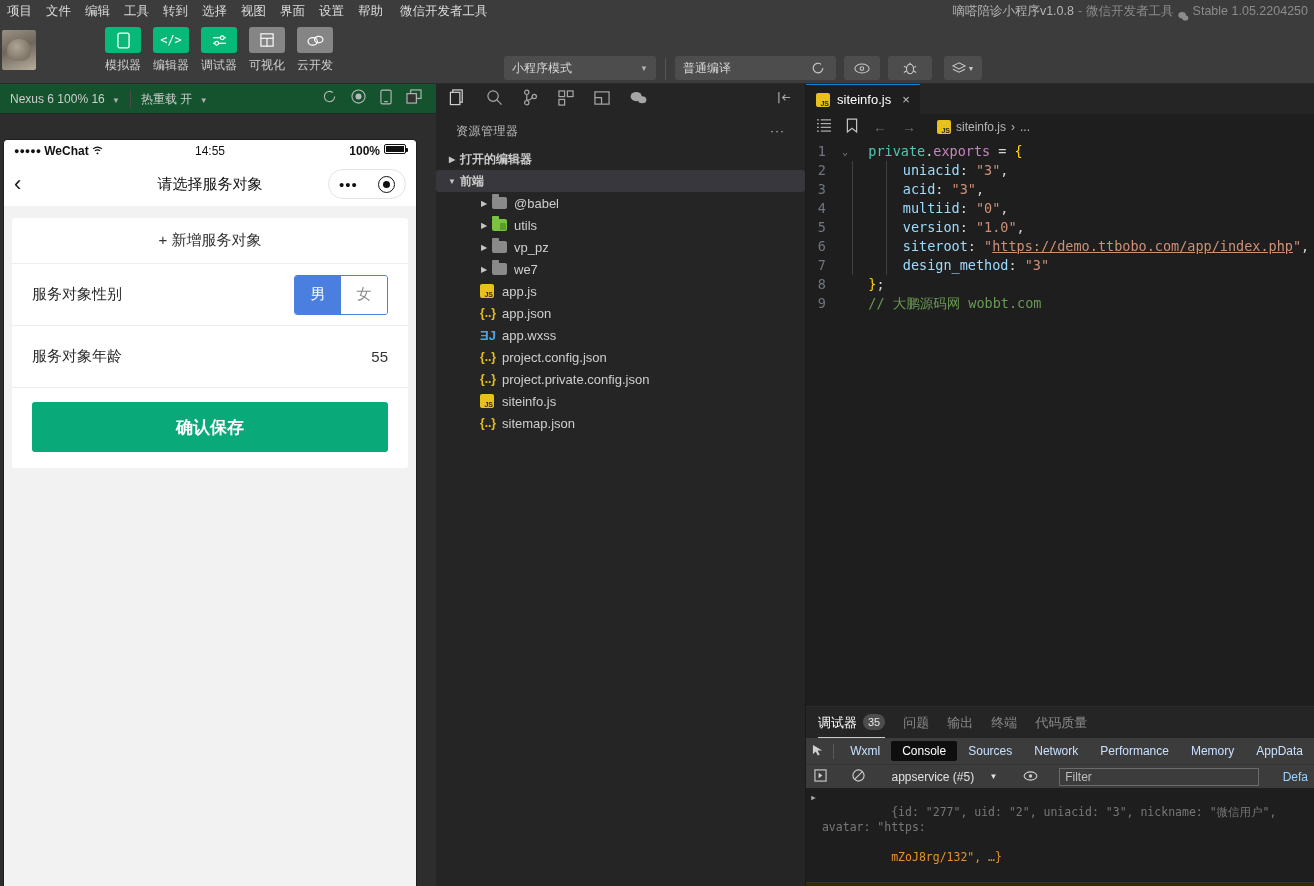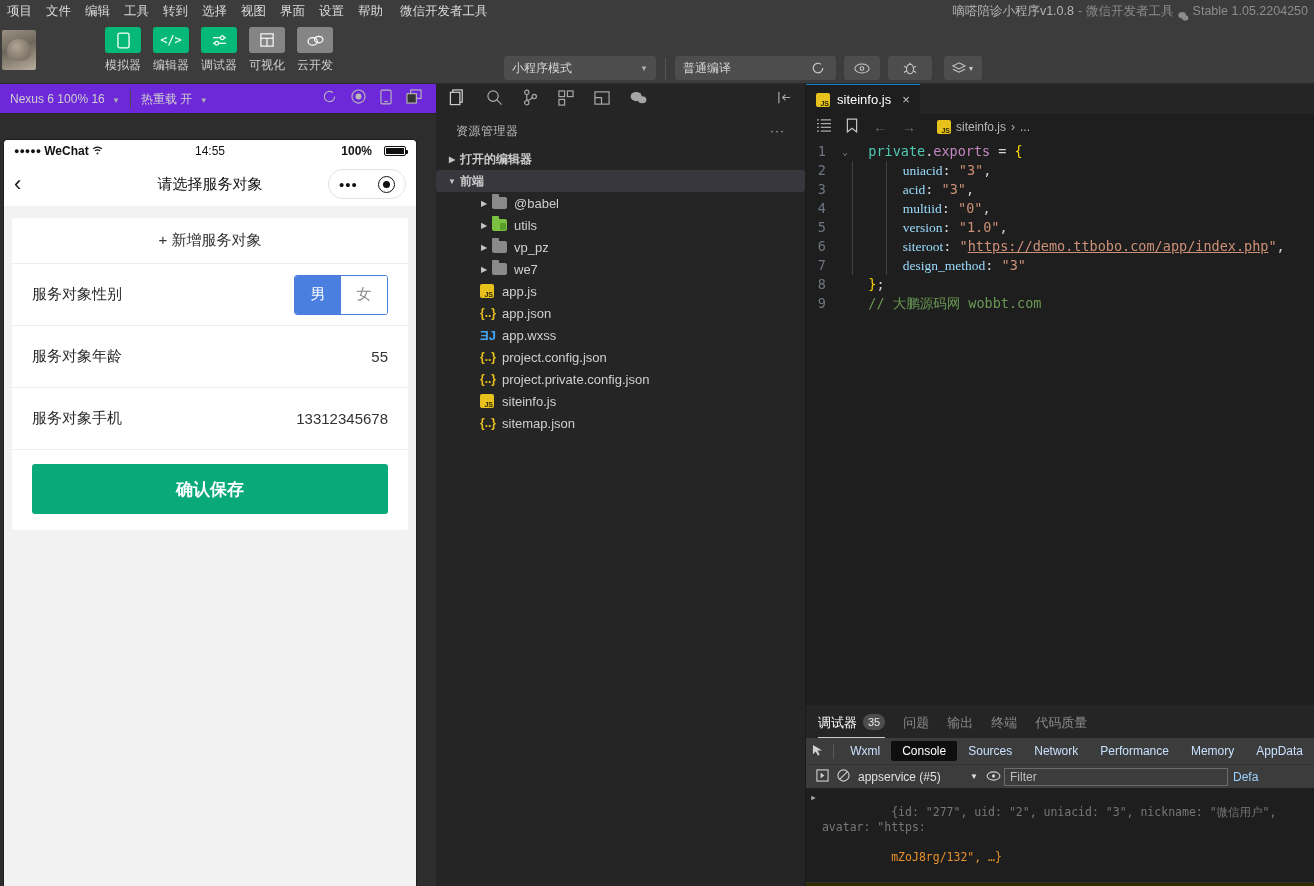--- a/index.html
+++ b/index.html
@@ -76,42 +76,42 @@
   }
   .rbtn .lb { margin-top: 3px; font-size: 12px; color: #cfcfcf; white-space: nowrap; }
   .rbtn.wide .sq { width: 44px; }
 
   
   .sim {
     position: absolute; left: 0; top: 84px; width: 436px; height: 802px;
     background: #2d2d2d;
   }
   .sim-bar {
-    height: 30px; background: #6d28d9; display: flex; align-items: center;
+    height: 30px; background: #14532d; display: flex; align-items: center;
     border-bottom: 1px solid #262626; font-size: 12px; color: #cfcfcf;
   }
   .sim-bar .seg { padding: 0 10px; height: 30px; line-height: 30px; white-space: nowrap; cursor: pointer;}
   .sim-bar .sep { width: 1px; height: 18px; background: #4a4a4a; }
   .sim-bar .caret { font-size: 8px; margin-left: 4px; color: #b0b0b0; }
   .sim-bar .icons { margin-left: auto; display: flex; gap: 14px; padding-right: 14px; }
   .sim-bar .icons span { color: #b9b9b9; cursor: pointer; }
 
   .phone {
     position: absolute; left: 4px; top: 56px; width: 412px; height: 760px;
     background: #f2f2f2; border-radius: 4px; overflow: hidden;
     box-shadow: 0 0 0 1px #1f1f1f;
   }
   .statusbar {
     height: 22px; background: #ffffff; display: flex; align-items: center;
     padding: 0 10px; font-size: 12px; color: #111; font-weight: 600;
   }
   .statusbar .carrier { display: flex; align-items: center; gap: 3px; }
   .statusbar .dots { letter-spacing: 0px; font-size: 9px; }
   .statusbar .time { position: absolute; left: 0; width: 412px; text-align: center; font-weight: 400;}
-  .statusbar .right { margin-left: auto; display: flex; align-items: center; gap: 12px; z-index:2;}
+  .statusbar .right { margin-left: auto; display: flex; gap: 4px; z-index:2;}
   .batt {
     width: 22px; height: 10px; border: 1px solid #111; border-radius: 2px; position: relative;
     background: #111; background-clip: content-box; padding: 1px;
   }
   .batt:after { content:""; position:absolute; right:-3px; top:3px; width:2px; height:4px; background:#111; border-radius:0 1px 1px 0;}
   .navbar {
     height: 44px; background: #ffffff; display: flex; align-items: center;
     position: relative; padding: 0 10px;
   }
   .navbar .back { font-size: 22px; color: #1a1a1a; line-height: 1; cursor: pointer; }
@@ -214,21 +214,21 @@
   }
   .breadcrumb .bcpath { display: flex; align-items: center; gap: 5px; margin-left: 6px; color: #b7b7b7;}
   .arrowico { color: #6b6b6b; font-size: 14px; }
   .code { position: relative; font-family: "DejaVu Sans Mono", monospace; font-size: 13.5px; line-height: 19px; padding-top: 3px; }
   .cline { display: flex; height: 19px; white-space: pre; }
   .ln { width: 32px; text-align: right; padding-right: 12px; color: #6e7681; flex: 0 0 auto; }
   .fold { width: 14px; text-align: center; color: #8a8a8a; font-size: 10px; flex: 0 0 auto;}
   .guide { border-left: 1px solid #404040; }
   .k-mod { color: #4ec9b0; }
   .k-pink { color: #c586c0; }
-  .k-prop { color: #9cdcfe; font-family: Liberation Serif, serif; }
+  .k-prop { color: #9cdcfe; }
   .k-str  { color: #ce9178; }
   .k-punc { color: #d4d4d4; }
   .k-brace{ color: #ffd700; }
   .k-cmt  { color: #6a9955; }
   .k-url  { color: #ce9178; text-decoration: underline; }
 
   
   .debug {
     position: absolute; left: 806px; top: 706px; width: 508px; height: 180px;
     background: #1e1e1e; border-top: 1px solid #2b2b2b;
@@ -238,21 +238,21 @@
   .dtab.active { color: #ffffff; border-bottom: 1px solid #cccccc; }
   .badge {
     min-width: 19px; height: 16px; padding: 8px 5px; border-radius: 8px; background: #4d4d4d;
     font-size: 11px; color: #e8e8e8; display: flex; align-items: center; justify-content: center;
   }
   .dev-tabs { height: 26px; background: #3c3c3c; display: flex; align-items: center; padding-left: 6px; gap: 0; }
   .dev-tabs .picker { width: 26px; display: flex; align-items: center; justify-content: center; color: #d0d0d0; cursor: pointer;}
   .dev-tabs .vsep { width: 1px; height: 15px; background: #5a5a5a; margin: 0 6px; }
   .dev-tabs .dt { padding: 0 11px; height: 20px; line-height: 20px; font-size: 12px; color: #c8e0ff; cursor: pointer; white-space: nowrap;}
   .dev-tabs .dt.on { background: #0e0e0e; color: #ffffff; border-radius: 2px; }
-  .con-bar { height: 24px; background: #3c3c3c; display: flex; align-items: center; gap: 1px; padding: 0 6px; border-top: 1px solid #333; }
+  .con-bar { height: 24px; background: #3c3c3c; display: flex; align-items: center; gap: 20px; padding: 0 6px; border-top: 1px solid #333; }
   .con-bar .ic { width: 20px; text-align: center; color: #d0d0d0; cursor: pointer; }
   .ctx-sel {
     width: 128px; height: 18px; display: flex; align-items: center; font-size: 12px;
     color: #e0e0e0; position: relative; padding-left: 4px;
   }
   .ctx-sel .cv { position: absolute; right: 4px; font-size: 8px; }
   .filter {
     width: 224px; height: 18px; background: #3c3c3c; border: 1px solid #6b6b6b;
     font-size: 12px; color: #bdbdbd; display: flex; align-items: center; padding-left: 5px;
   }
@@ -482,24 +482,20 @@
               <div class="on">男</div>
               <div class="off">女</div>
             </span>
           </div>
 
           <div class="frow">
             <span class="lbl">服务对象年龄</span>
             <span class="val dark">55</span>
           </div>
 
-          <div class="frow">
-            <span class="lbl">服务对象手机</span>
-            <span class="val dark">13312345678</span>
-          </div>
 
           <div class="savewrap">
             <div class="savebtn">确认保存</div>
           </div>
         </div>
       </div>
     </div>
   </div>
 
   <div class="explorer">

